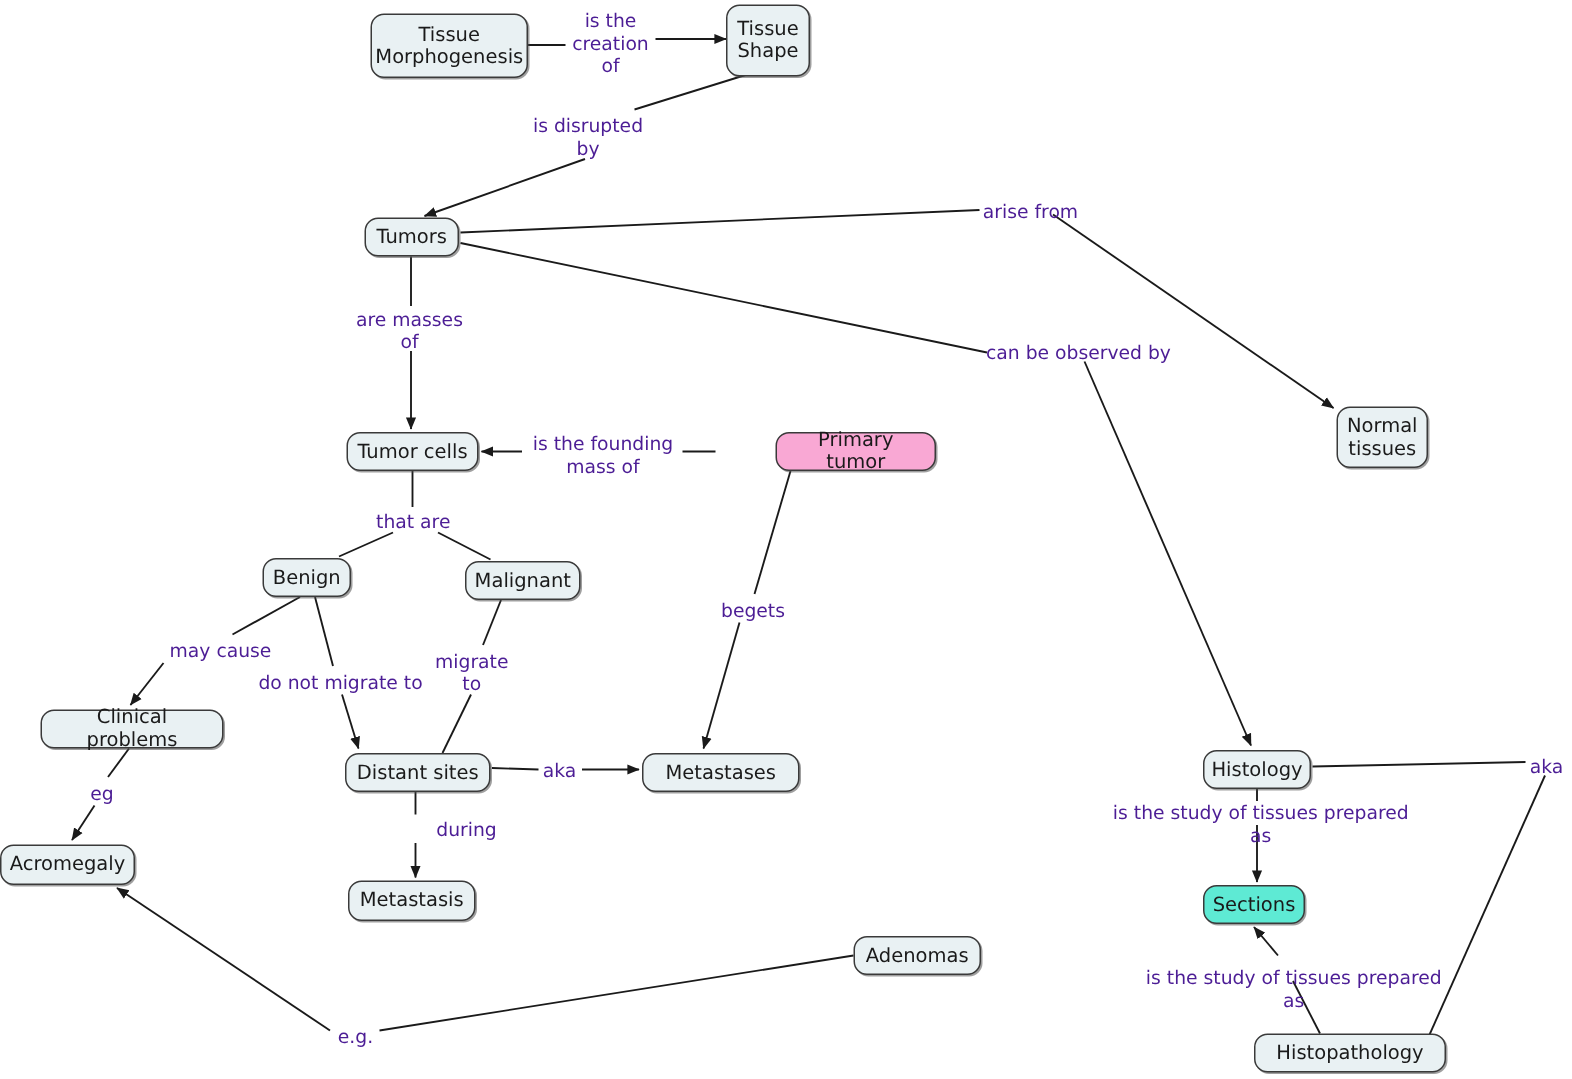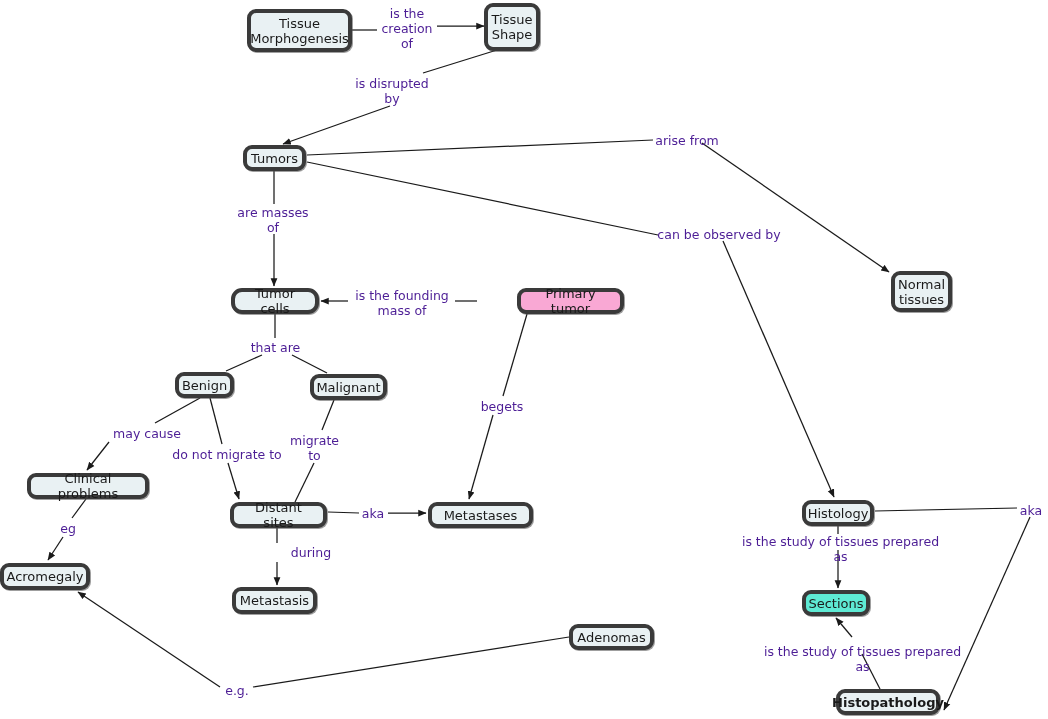--- a/index.html
+++ b/index.html
@@ -19,21 +19,21 @@
     position: absolute;
     left: 0;
     top: 0;
     width: 1048px;
     height: 719px;
   }
   .node {
     position: absolute;
     box-sizing: border-box;
     background: #e9f1f3;
-    border: 4px solid #15803d;
+    border: 1px solid #15803d;
     border-radius: 9px;
     color: #1a1a1a;
     font-size: 13px;
     line-height: 15px;
     display: flex;
     align-items: center;
     justify-content: center;
     text-align: center;
     box-shadow: 1px 1px 0 rgba(80,80,80,0.55);
     padding: 2px 6px;
@@ -102,33 +102,33 @@
   </svg>
 
   <div id="nodes-layer">
       <div class="node" style="left: 247px; top: 9px; width: 105px; height: 43px; background: rgb(233, 241, 243); border-color: rgb(58, 58, 58);">Tissue
 Morphogenesis</div>
       <div class="node" style="left: 484px; top: 3px; width: 56px; height: 48px; background: rgb(233, 241, 243); border-color: rgb(58, 58, 58);">Tissue
 Shape</div>
       <div class="node" style="left: 243px; top: 145px; width: 63px; height: 26px; background: rgb(233, 241, 243); border-color: rgb(58, 58, 58);">Tumors</div>
       <div class="node" style="left: 891px; top: 271px; width: 61px; height: 41px; background: rgb(233, 241, 243); border-color: rgb(58, 58, 58);">Normal
 tissues</div>
-      <div class="node" style="left: 231px; top: 288px; width: 88px; height: 26px; background: rgb(233, 241, 243); border-color: rgb(58, 58, 58); border-radius: 11px;">Tumor cells</div>
+      <div class="node" style="left: 231px; top: 288px; width: 88px; height: 26px; background: rgb(233, 241, 243); border-color: rgb(58, 58, 58);">Tumor cells</div>
       <div class="node" style="left: 477px; top: 288px; width: 107px; height: 26px; background: #f9a8d4; border-color: rgb(58, 58, 58); margin-left: 40px;">Primary tumor</div>
       <div class="node" style="left: 175px; top: 372px; width: 59px; height: 26px; background: rgb(233, 241, 243); border-color: rgb(58, 58, 58);">Benign</div>
       <div class="node" style="left: 310px; top: 374px; width: 77px; height: 26px; background: rgb(233, 241, 243); border-color: rgb(58, 58, 58);">Malignant</div>
       <div class="node" style="left: 27px; top: 473px; width: 122px; height: 26px; background: rgb(233, 241, 243); border-color: rgb(58, 58, 58);">Clinical problems</div>
       <div class="node" style="left: 230px; top: 502px; width: 97px; height: 26px; background: rgb(233, 241, 243); border-color: rgb(58, 58, 58);">Distant sites</div>
       <div class="node" style="left: 428px; top: 502px; width: 105px; height: 26px; background: rgb(233, 241, 243); border-color: rgb(58, 58, 58);">Metastases</div>
       <div class="node" style="left: 0px; top: 563px; width: 90px; height: 27px; background: rgb(233, 241, 243); border-color: rgb(58, 58, 58);">Acromegaly</div>
       <div class="node" style="left: 232px; top: 587px; width: 85px; height: 27px; background: rgb(233, 241, 243); border-color: rgb(58, 58, 58);">Metastasis</div>
       <div class="node" style="left: 569px; top: 624px; width: 85px; height: 26px; background: rgb(233, 241, 243); border-color: rgb(58, 58, 58);">Adenomas</div>
       <div class="node" style="left: 802px; top: 500px; width: 72px; height: 26px; background: rgb(233, 241, 243); border-color: rgb(58, 58, 58);">Histology</div>
       <div class="node" style="left: 802px; top: 590px; width: 68px; height: 26px; background: #5eead4; border-color: rgb(58, 58, 58);">Sections</div>
-      <div class="node" style="left: 836px; top: 689px; width: 104px; height: 26px; background: rgb(233, 241, 243); border-color: rgb(58, 58, 58); font-weight: bold;">Histopathology</div>
+      <div class="node" style="left: 836px; top: 689px; width: 128px; height: 26px; background: rgb(233, 241, 243); border-color: rgb(58, 58, 58);">Histopathology</div>
     </div>
   <div id="labels-layer">
       <div class="elabel" style="left: 377px; top: 6px; width: 60px;">is the
 creation
 of</div>
       <div class="elabel" style="left: 347px; top: 76px; width: 90px;">is disrupted
 by</div>
       <div class="elabel" style="left: 653px; top: 133px; width: 68px;">arise from</div>
       <div class="elabel" style="left: 656px; top: 227px; width: 126px;">can be observed by</div>
       <div class="elabel" style="left: 232px; top: 205px; width: 82px;">are masses

